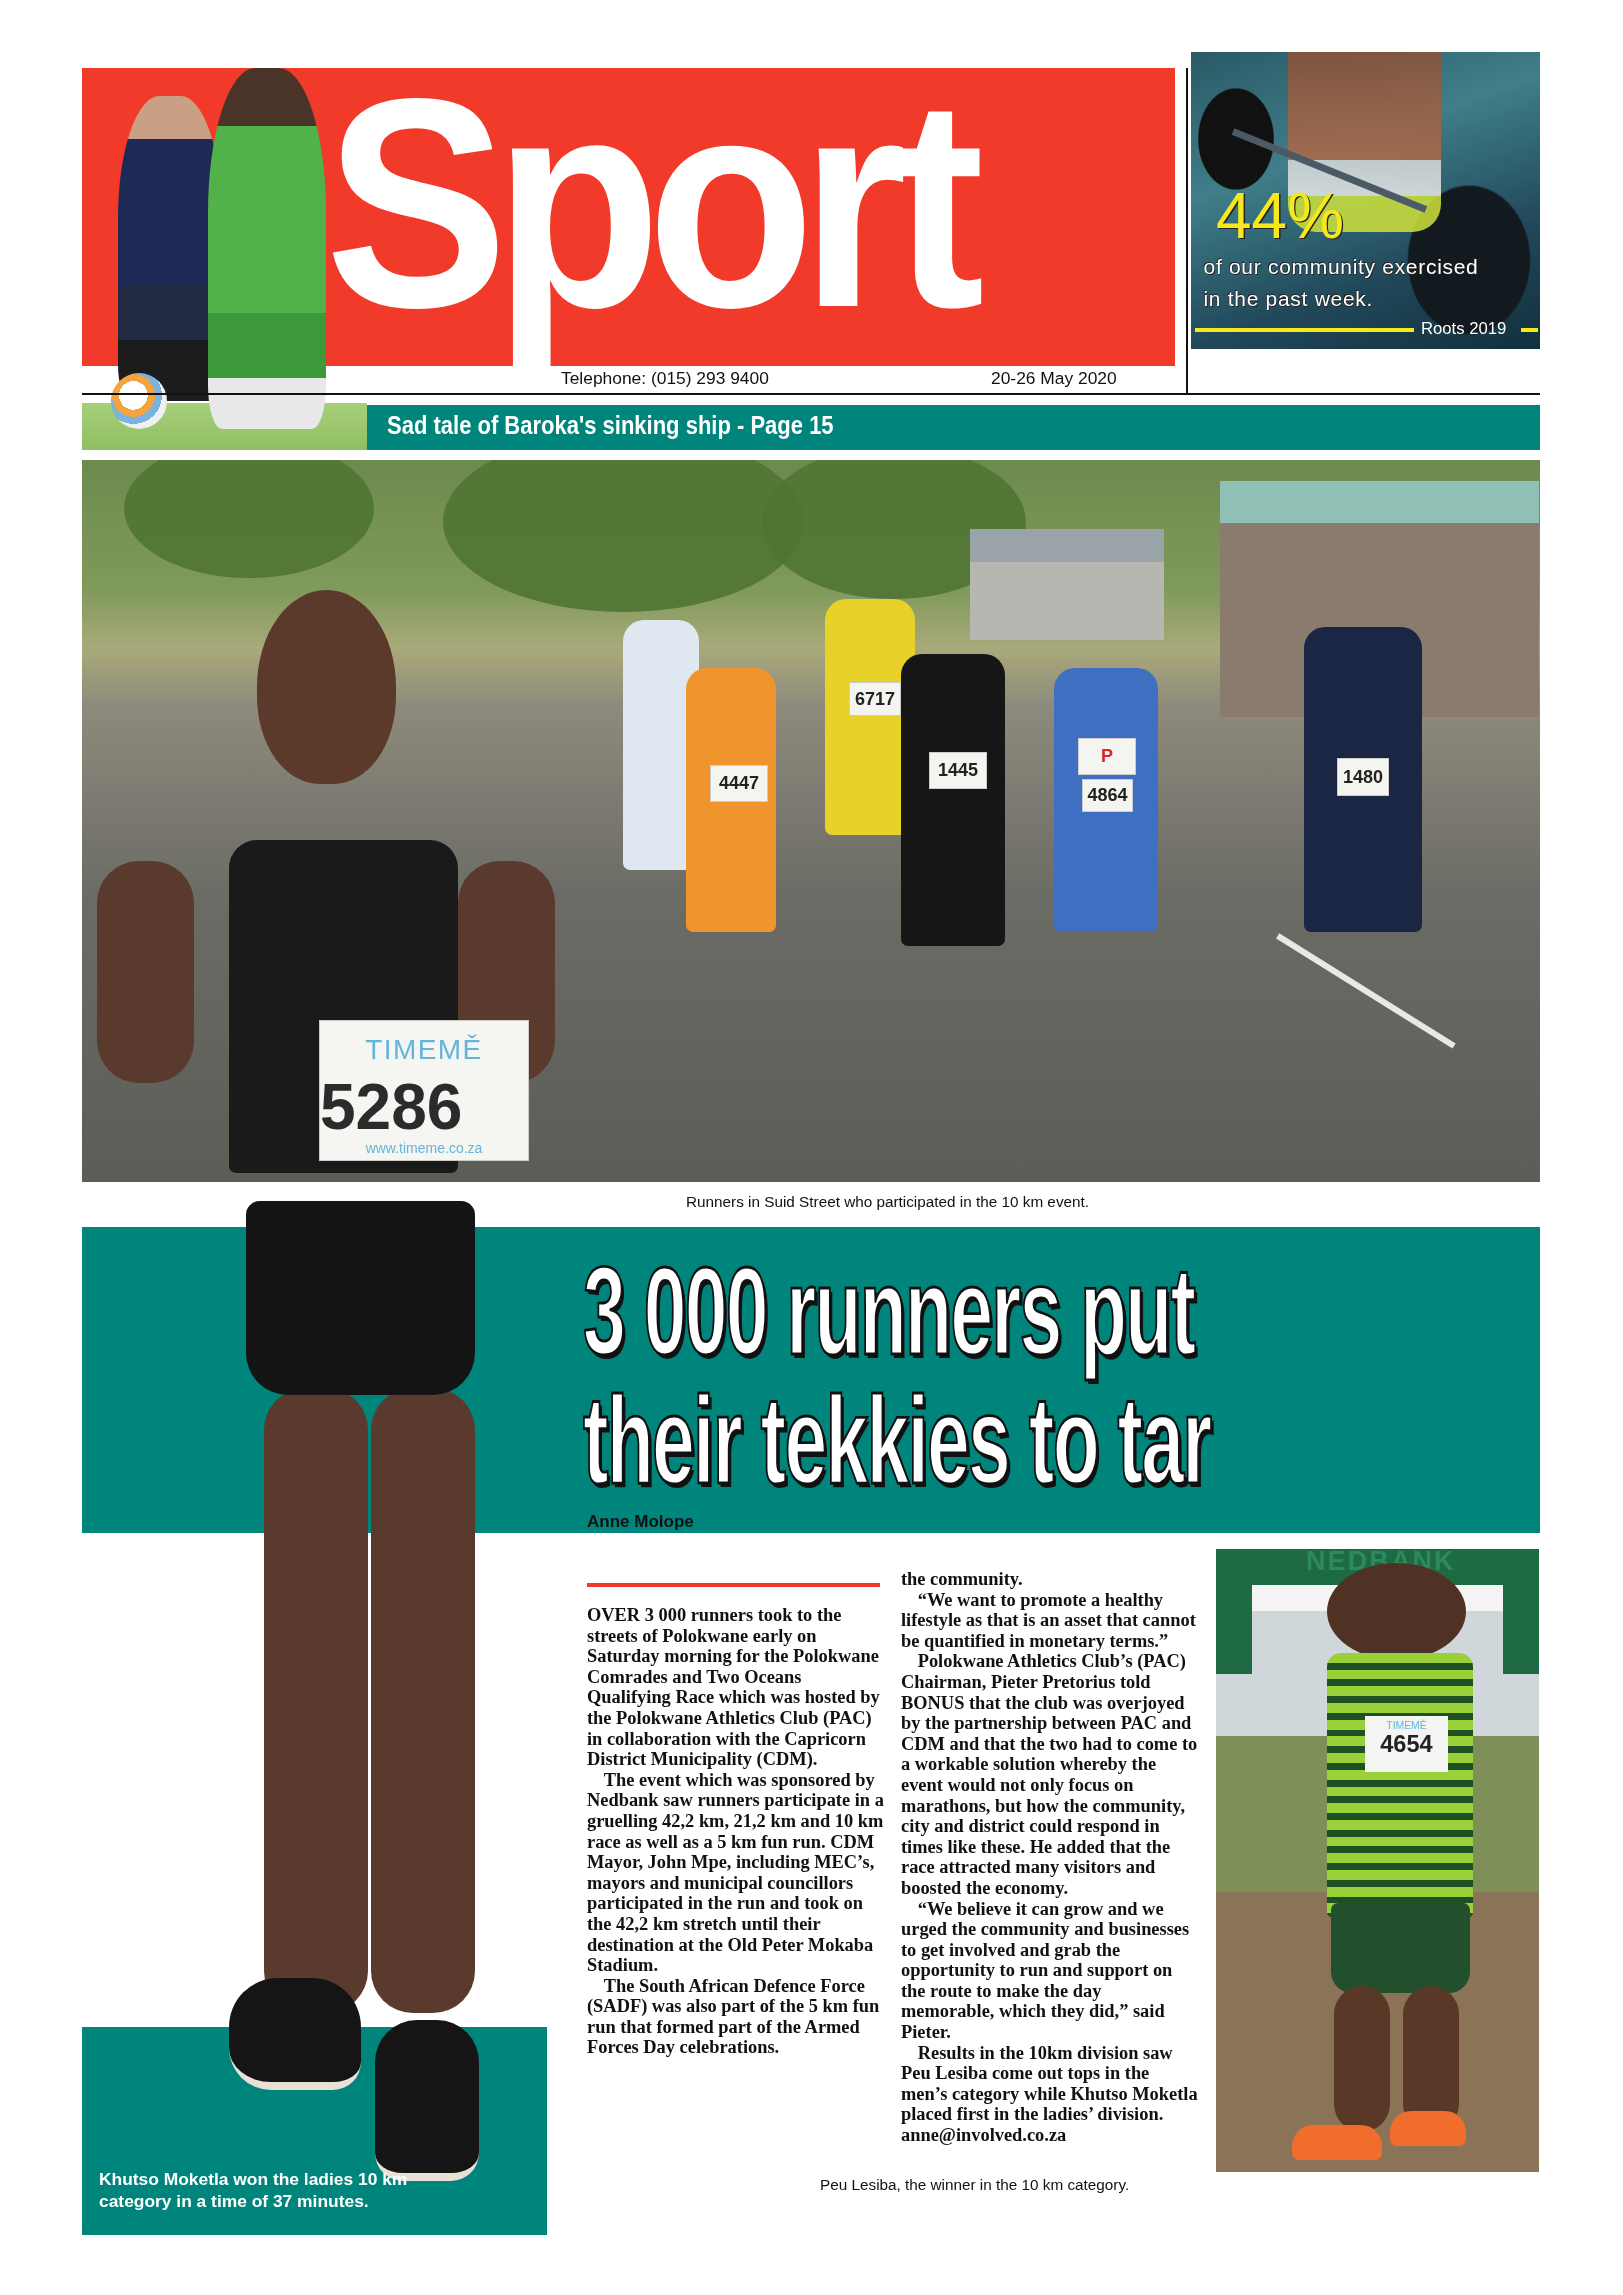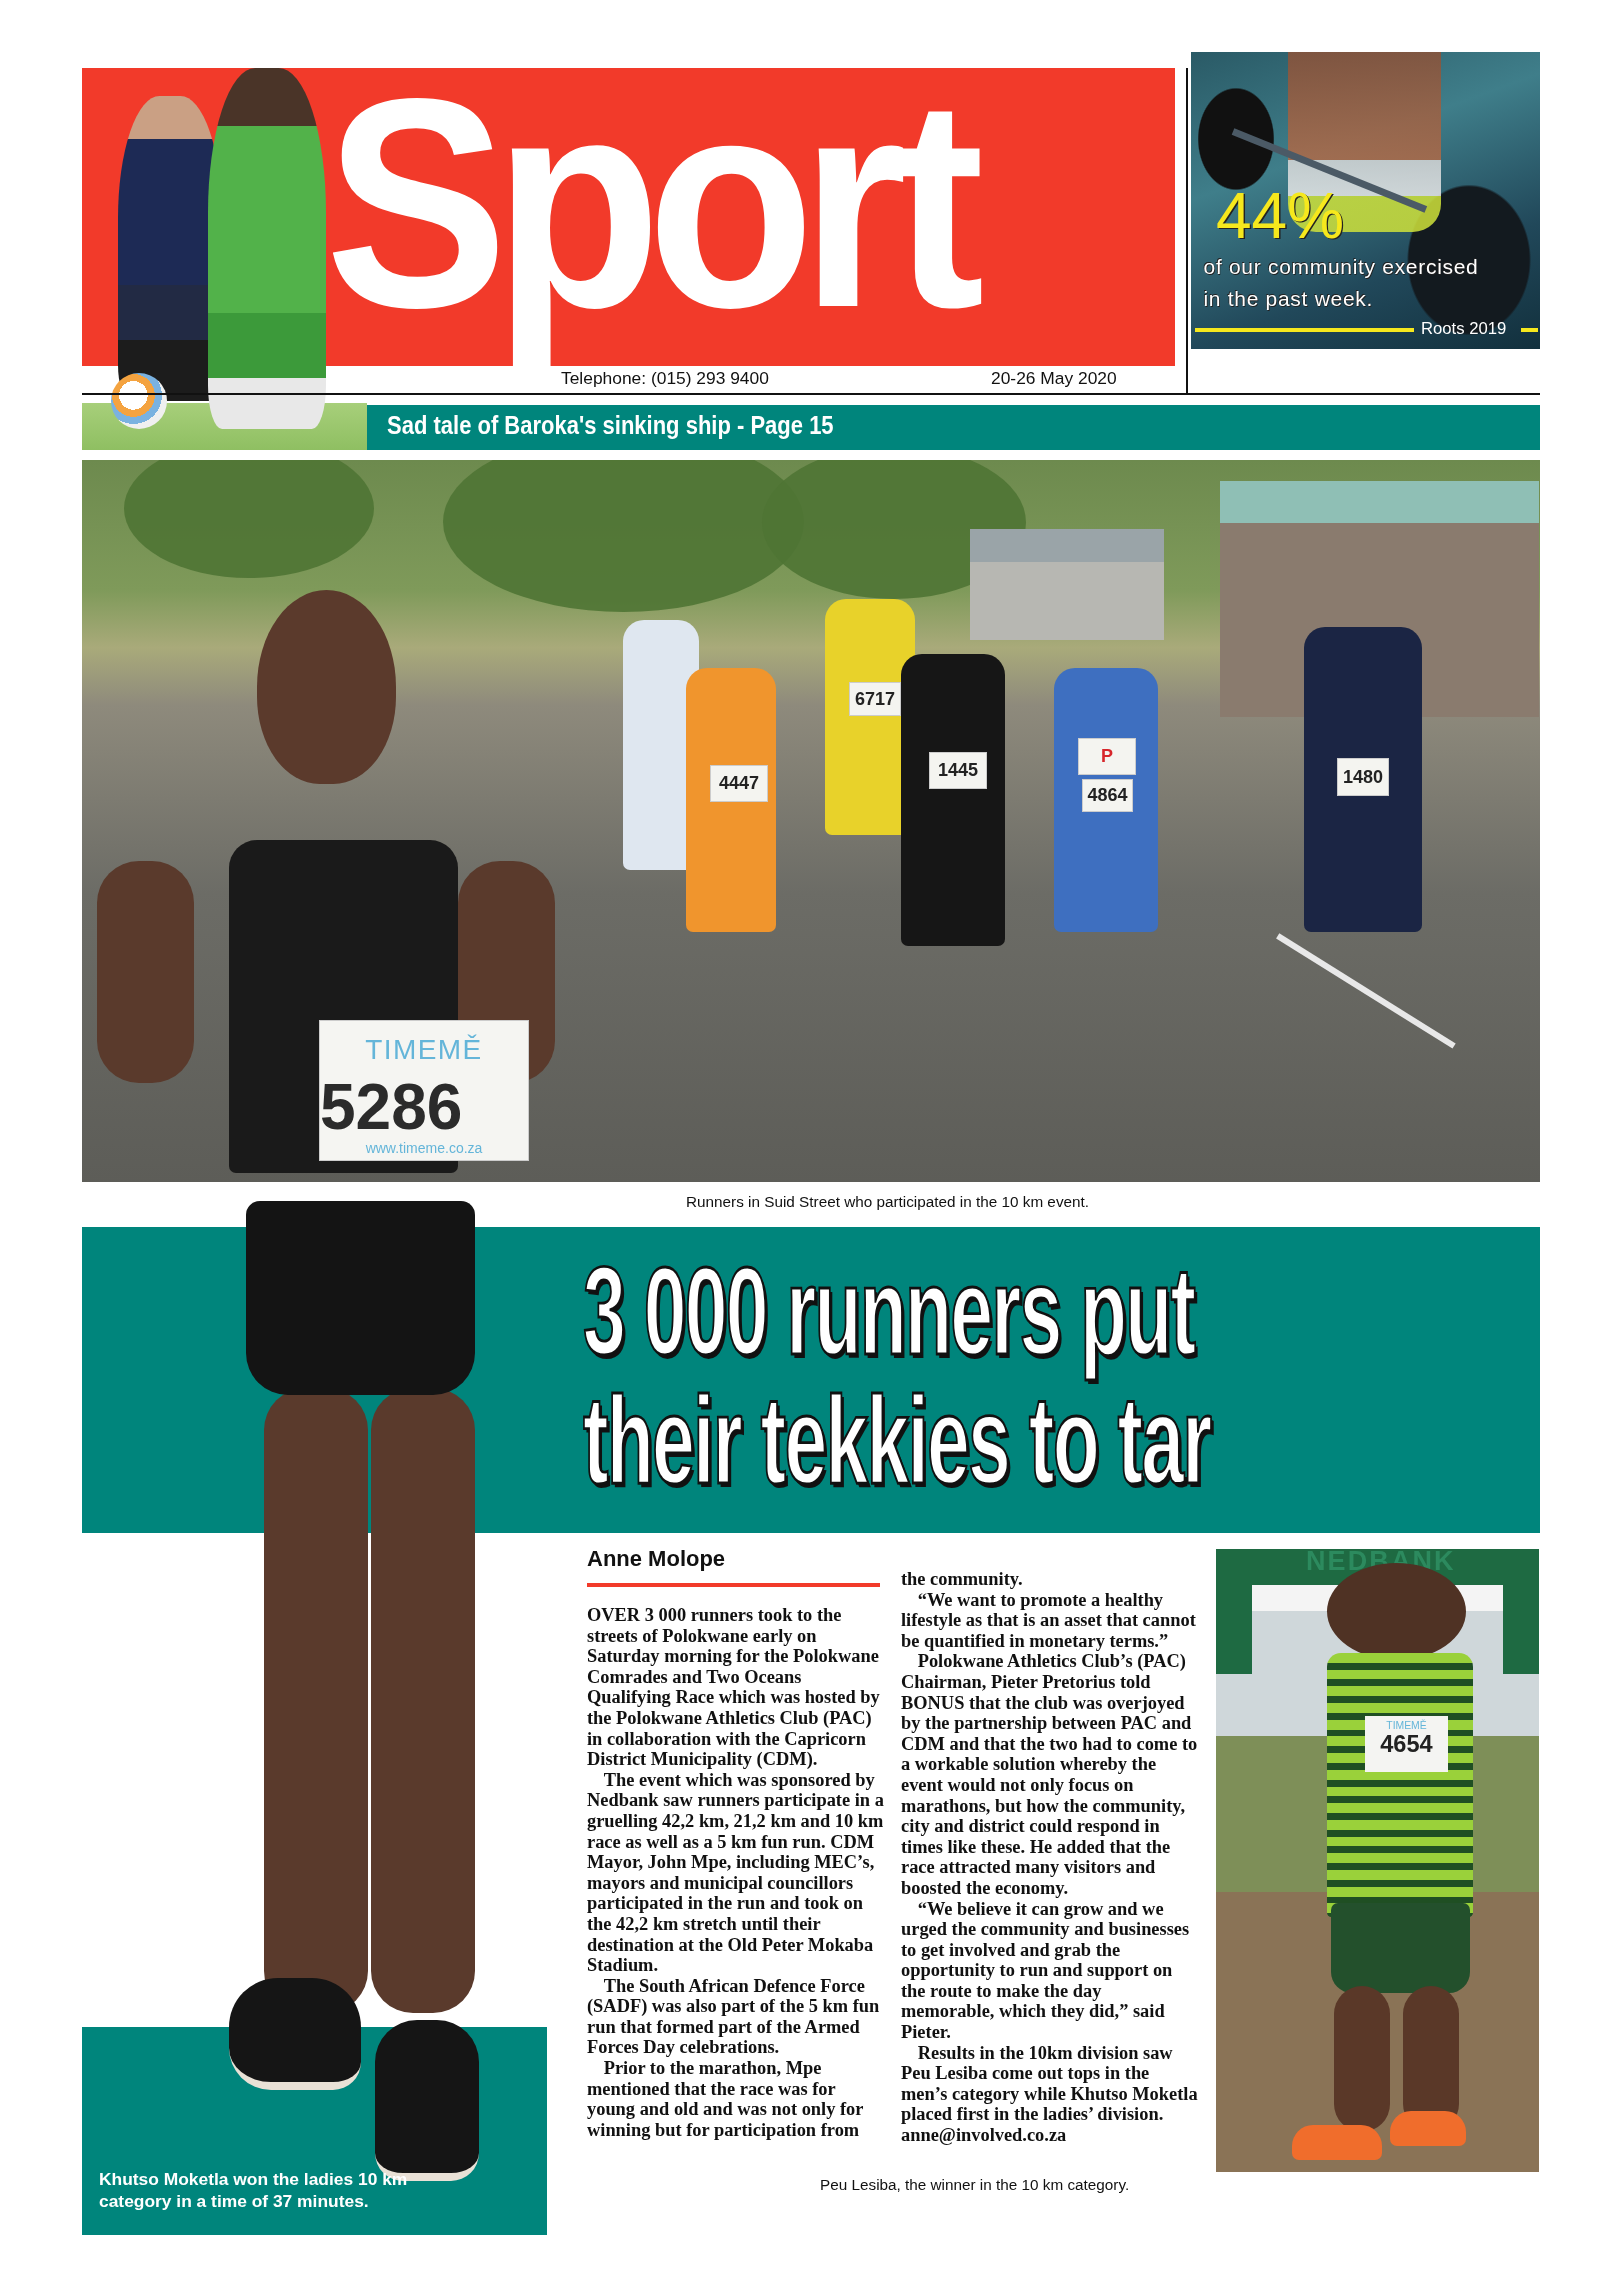--- a/index.html
+++ b/index.html
@@ -75,21 +75,21 @@
   #woman-bib { left:222px; top:430px; width:208px; height:139px; background:#f5f5f2; border:0.7px solid #ccc; }
   #woman-bib-brand { position:absolute; left:0; top:12.5px; width:100%; text-align:center; font-size:28px; color:#64b5d9; letter-spacing:1.4px; }
   #woman-bib-number { position:absolute; left:0; top:49px; width:100%; text-align:left; font-size:64px; font-weight:bold; color:#2b2b2b; }
   #woman-bib-url { position:absolute; left:0; top:119px; width:100%; text-align:center; font-size:14px; color:#64b5d9; }
 
   
   #caption-block-left { left:82px; top:2027px; width:465px; height:208px; background:#00857c; }
   #caption-left { left:99px; top:2169px; width:361px; font-size:17.4px; font-weight:bold; color:#fff; line-height:21.5px; }
 
   
-  #byline { left:587px; top:1546px; font-size:22px; font-weight:bold; color:#111; }
+  #byline { left:587px; top:1512px; font-size:17px; font-weight:bold; color:#111; }
   #byline-rule { left:587px; top:1583px; width:293px; height:4.2px; background:#f23a2a; }
   .article-col { font-family:"Liberation Serif", serif; font-size:18.4px; line-height:20.6px; color:#111; }
   .article-col p { margin:0; text-indent:16.7px;font-weight:bold; }
   .article-col p.first { text-indent:0; }
   #article-col-1 { left:587px; top:1605px; width:300px; }
   #article-col-2 { left:901px; top:1569px; width:298px; }
   #author-email { font-weight:bold; }
 
   
   #winner-photo { left:1216px; top:1549px; width:323px; height:623px; overflow:hidden;
@@ -187,21 +187,20 @@
 
 <div id="caption-left" class="abs">Khutso Moketla won the ladies 10 km category in a time of 37 minutes.</div>
 
 <div id="byline" class="abs">Anne Molope</div>
 <div id="byline-rule" class="abs"></div>
 
 <div id="article-col-1" class="abs article-col">
   <p class="first">OVER 3 000 runners took to the streets of Polokwane early on Saturday morning for the Polokwane Comrades and Two Oceans Qualifying Race which was hosted by the Polokwane Athletics Club (PAC) in collaboration with the Capricorn District Municipality (CDM).</p>
   <p>The event which was sponsored by Nedbank saw runners participate in a gruelling 42,2 km, 21,2 km and 10 km race as well as a 5 km fun run. CDM Mayor, John Mpe, including MEC’s, mayors and municipal councillors participated in the run and took on the 42,2 km stretch until their destination at the Old Peter Mokaba Stadium.</p>
   <p>The South African Defence Force (SADF) was also part of the 5 km fun run that formed part of the Armed Forces Day celebrations.</p>
-  <p>Prior to the marathon, Mpe mentioned that the race was for young and old and was not only for winning but for participation from</p>
 </div>
 
 <div id="article-col-2" class="abs article-col">
   <p class="first">the community.</p>
   <p>“We want to promote a healthy lifestyle as that is an asset that cannot be quantified in monetary terms.”</p>
   <p><span>Polokwane Athletics Club’s (PAC) Chairman, Pieter Pretorius told</span> <b>BONUS</b> <span>that the club was overjoyed by the partnership between PAC and CDM and that the two had to come to a workable solution whereby the event would not only focus on marathons, but how the community, city and district could respond in times like these. He added that the race attracted many visitors and boosted the economy.</span></p>
   <p>“We believe it can grow and we urged the community and businesses to get involved and grab the opportunity to run and support on the route to make the day memorable, which they did,” said Pieter.</p>
   <p>Results in the 10km division saw Peu Lesiba come out tops in the men’s category while Khutso Moketla placed first in the ladies’ division.</p>
   <p class="first" id="author-email">anne@involved.co.za</p>
 </div>

